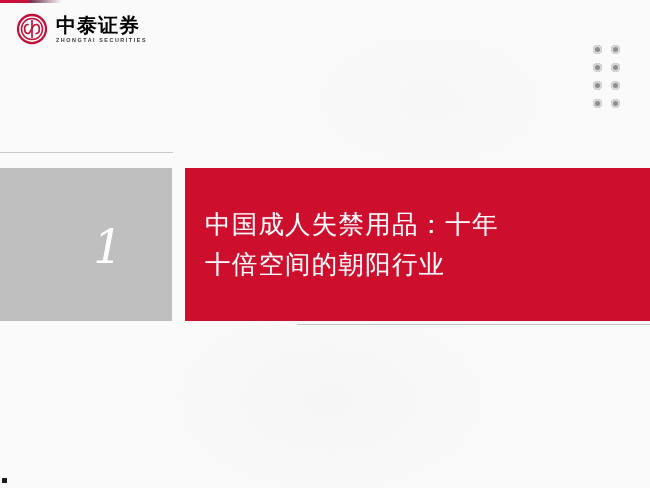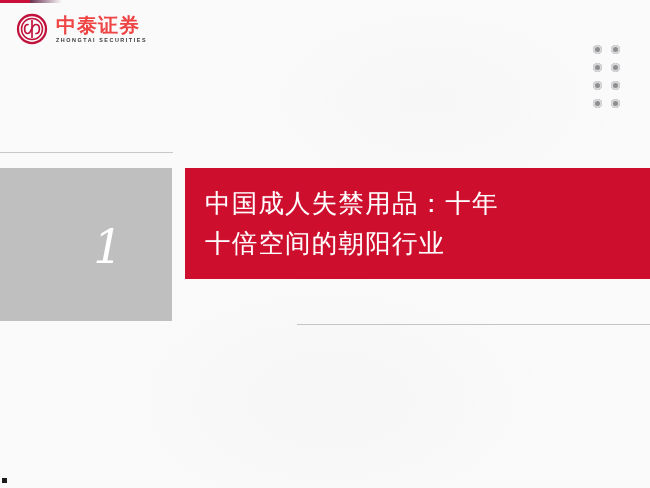--- a/index.html
+++ b/index.html
@@ -74,21 +74,21 @@
   .logo-words {
     display: flex;
     flex-direction: column;
     justify-content: center;
     line-height: 1;
   }
   .logo-cn {
     font-family: "DejaVu Sans", "Liberation Sans", sans-serif;
     font-size: 20px;
     font-weight: 700;
-    color: #ef4444;
+    color: #000000;
     letter-spacing: 1px;
     white-space: nowrap;
   }
   .logo-en {
     margin-top: 3px;
     font-family: "Liberation Sans", sans-serif;
     font-size: 5.4px;
     font-weight: 700;
     color: #3a3538;
     letter-spacing: 1.55px;
@@ -154,21 +154,21 @@
     transform: translate(22px, 2px);
     user-select: none;
   }
 
   
   .title-block {
     position: absolute;
     left: 185px;
     top: 168px;
     width: 465px;
-    height: 111px;
+    height: 153px;
     background: #ce0e2d;
     display: flex;
     align-items: center;
   }
   .title-text {
     padding-left: 20px;
     padding-bottom: 2px;
     color: #ffffff;
     font-family: "DejaVu Serif", "Liberation Serif", serif;
     font-size: 25.5px;

